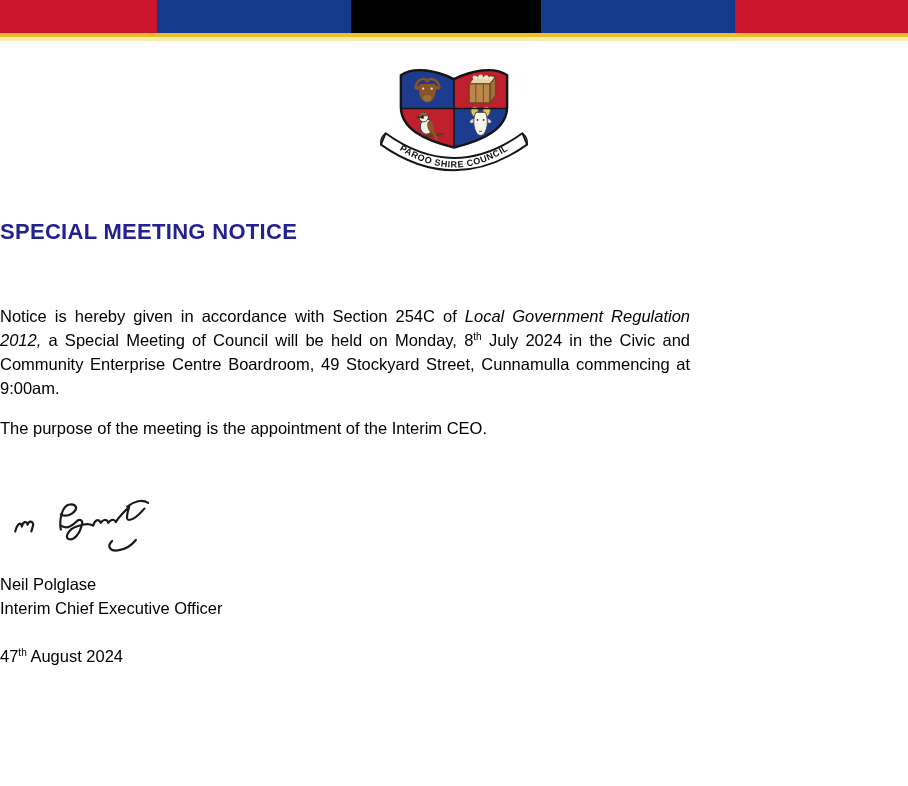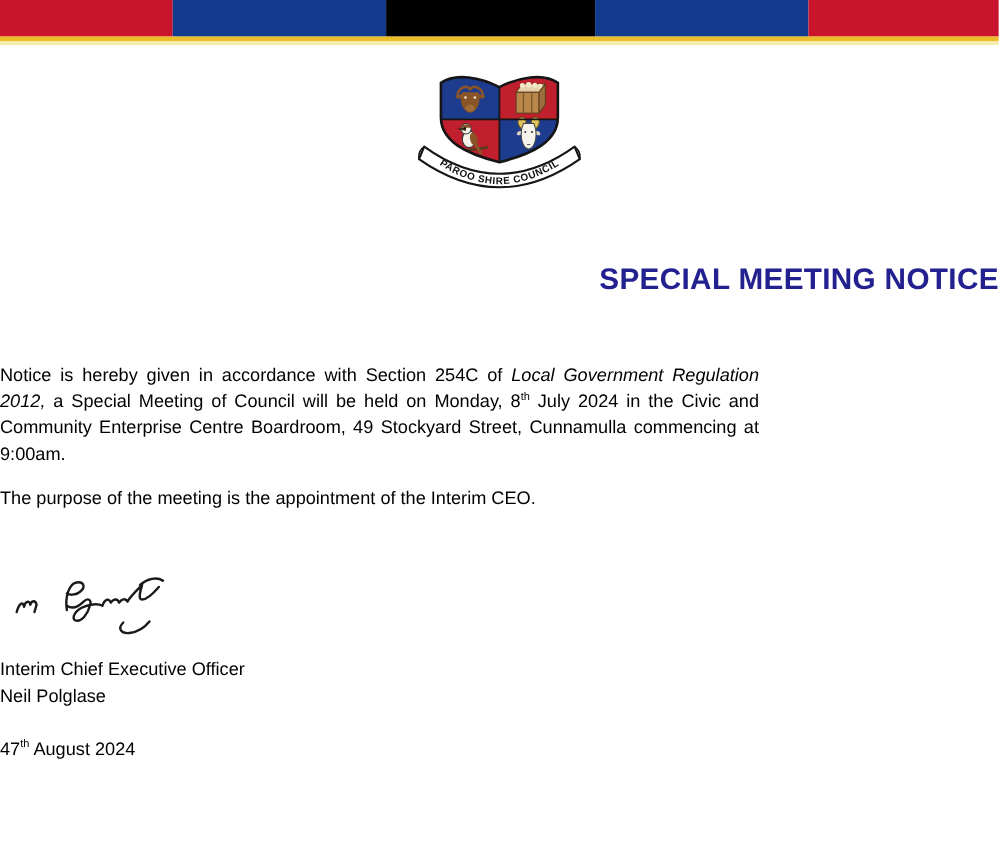--- a/index.html
+++ b/index.html
@@ -8,21 +8,21 @@
     font-family:"Liberation Sans",sans-serif;color:#000;
     --title-color:#23208F; --gold:#EBBE29; --gold-pale:#F8ECAD;
   }
   .banner-strip{display:flex;height:33px;width:100%;}
   .banner-strip .seg{height:100%;}
   .gold-rule{height:8px;width:100%;
     background:linear-gradient(to bottom, var(--gold) 0 4px, var(--gold-pale) 4px 100%);}
   .crest-wrap{margin-top:22px;text-align:center;}
   .crest-wrap svg{display:block;margin:0 auto;}
   h1.doc-title{
-    margin:64px 0 0;text-align:right;font-size:27px;font-weight:700;
+    margin:44px 0 0;text-align:left;font-size:22px;font-weight:700;
     letter-spacing:.3px;color:var(--title-color);
   }
   .content{width:690px;}
   p{margin:0;}
   .p1{margin-top:59px;text-align:justify;font-size:16.5px;line-height:24px;}
   .p1 em{font-style:italic;}
   .p2{margin-top:16px;font-size:16.5px;line-height:24px;}
   sup{font-size:10px;vertical-align:super;line-height:0;}
   .sig-block{margin-top:42px;height:80px;}
   .who{margin-top:10px;font-size:16.5px;line-height:24px;}
@@ -130,20 +130,20 @@
           <path d="M16,52 C18,44 22,41 23,47 C24,42 28,40 29,45 C30,41 34,40 35,45 L33,52"></path>
           <path d="M64,50 C62,38 66,26 72,24 C80,22 83,28 76,33 C72,36 66,36 64,34"></path>
           <path d="M64,46 C70,50 76,46 80,42 C84,38 88,40 86,46 C84,54 78,62 72,60 C68,58 72,50 80,47 C88,44 95,44 98,46 C100,40 104,38 106,43 C108,40 112,38 114,43 C116,40 120,38 122,42 C124,38 130,32 136,26 C134,33 132,40 136,40 C140,40 146,35 152,28"></path>
           <path d="M134,26 C141,20 150,18 156,22"></path>
           <path d="M118,62 C112,68 116,73 124,72 C132,71 139,66 143,61"></path>
         </g>
       </svg>
     </div>
 
     <div class="who">
+      <div>Neil Polglase</div>
       <div>Interim Chief Executive Officer</div>
-      <div>Neil Polglase</div>
     </div>
 
     <p class="date-line"><span>47</span><sup>th</sup><span> August 2024</span></p>
   </main>
 
 </div>
 
 </body></html>

